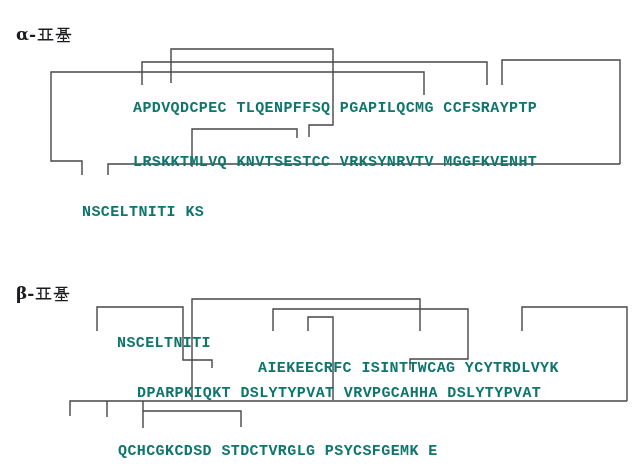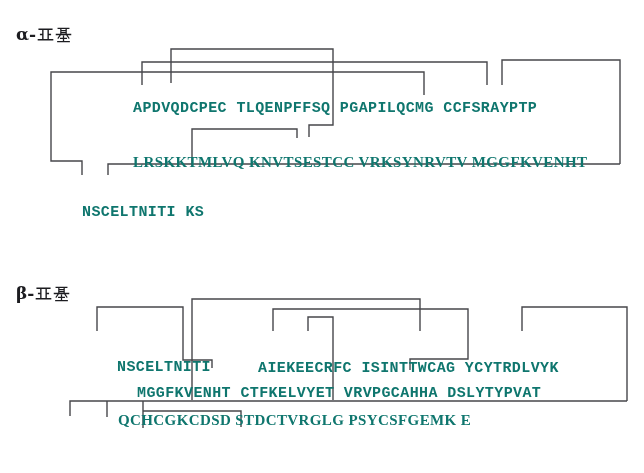--- a/index.html
+++ b/index.html
@@ -72,21 +72,21 @@
     <span class="greek">β-</span>
     <svg class="hanzi" width="17" height="17" viewBox="0 0 16 16">
       <path d="M2 3 H14 M5.5 3 V12.7 M10.5 3 V12.7 M3.4 8 H5.5 M10.5 8 H12.6 M1.3 13 H14.7" fill="none" stroke="#1c1c20" stroke-width="1.3" stroke-linecap="square"></path>
     </svg>
     <svg class="hanzi" width="17" height="17" viewBox="0 0 16 16">
       <path d="M3 2.3 H13 M5.5 2.3 V8 M10.5 2.3 V8 M5.5 4.3 H10.5 M5.5 6.2 H10.5 M1.3 8 H14.7 M4.6 9 L3 11.3 M11.4 9 L13 11.3 M8 9.6 V14.4 M5.3 11.7 H10.7 M2.6 14.6 H13.4" fill="none" stroke="#1c1c20" stroke-width="1.2" stroke-linecap="square"></path>
     </svg>
   </div>
 
   <div class="seq-row" style="left:133px;top:101px;">APDVQDCPEC TLQENPFFSQ PGAPILQCMG CCFSRAYPTP</div>
-  <div class="seq-row" style="left:133px;top:155px;font-family:Liberation Serif, serif;">LRSKKTMLVQ KNVTSESTCC VRKSYNRVTV MGGFKVENHT</div>
+  <div class="seq-row" style="left:133px;top:155px;">LRSKKTMLVQ KNVTSESTCC VRKSYNRVTV MGGFKVENHT</div>
   <div class="seq-row" style="left:82px;top:205px;">NSCELTNITI KS</div>
 
-  <div class="seq-row" style="left:117px;top:336px;margin-top:24px;">NSCELTNITI</div>
+  <div class="seq-row" style="left:117px;top:336px;">NSCELTNITI</div>
   <div class="seq-row" style="left:258px;top:336px;margin-top:25px;">AIEKEECRFC ISINTTWCAG YCYTRDLVYK</div>
-  <div class="seq-row" style="left:137px;top:386px;">MGGFKVENHT CTFKELVYET VRVPGCAHHA DSLYTYPVAT</div>
-  <div class="seq-row" style="left:118px;top:413px;font-family:Liberation Serif, serif;">QCHCGKCDSD STDCTVRGLG PSYCSFGEMK E</div>
+  <div class="seq-row" style="left:137px;top:386px;">DPARPKIQKT DSLYTYPVAT VRVPGCAHHA DSLYTYPVAT</div>
+  <div class="seq-row" style="left:118px;top:444px;">QCHCGKCDSD STDCTVRGLG PSYCSFGEMK E</div>
 
 </div>
 
 </body></html>

